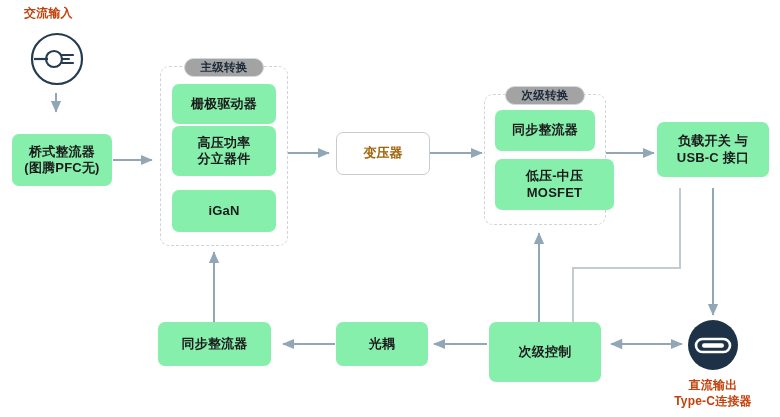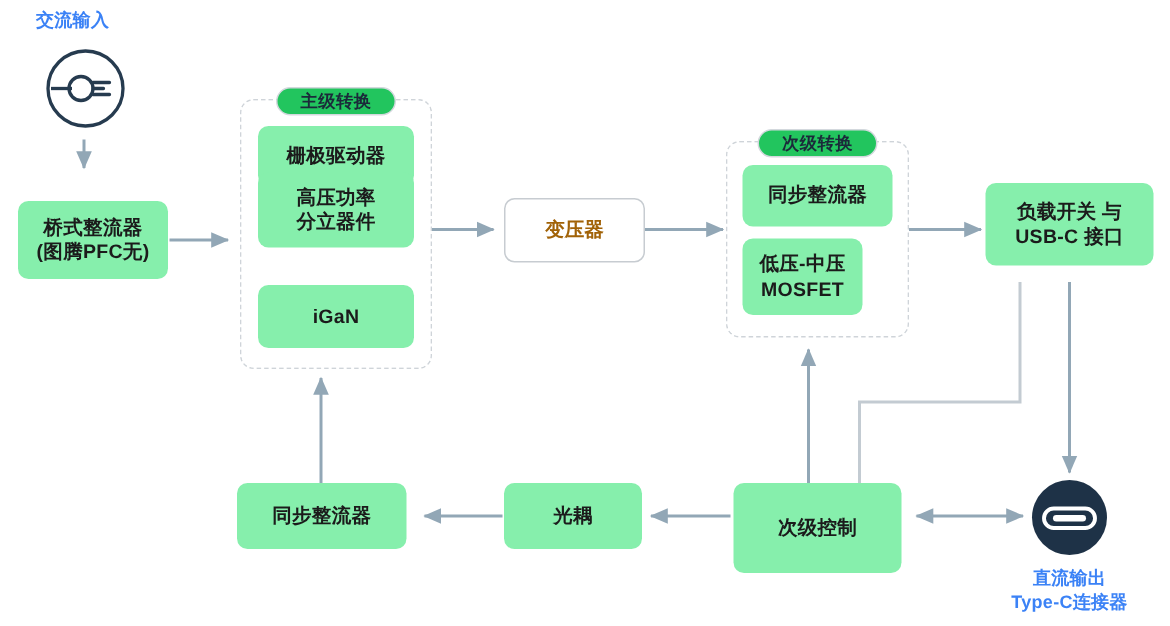--- a/index.html
+++ b/index.html
@@ -53,34 +53,34 @@
   .group-box {
     position: absolute;
     box-sizing: border-box;
     border: 1.5px dashed #cfd4d9;
     border-radius: 9px;
     background: transparent;
   }
   .group-label {
     position: absolute;
     box-sizing: border-box;
-    background: #22c55e;
+    background: #a3a3a3;
     border: 1px solid #d3d8dd;
     border-radius: 12px;
     color: #1b2a3a;
     font-size: 11.5px;
     font-weight: bold;
     display: flex;
     align-items: center;
     justify-content: center;
     letter-spacing: 0.3px;
   }
   .caption {
     position: absolute;
-    color: #3b82f6;
+    color: #c2410c;
     font-size: 12px;
     font-weight: bold;
     text-align: center;
     line-height: 1.35;
     letter-spacing: 0.2px;
   }
   .icon-wrap {
     position: absolute;
   }
   .line-sub {
@@ -150,21 +150,21 @@
 
   <div class="group-box" style="left:160px; top:66px; width:128px; height:180px;"></div>
   <div class="group-label" style="left:184px; top:58px; width:80px; height:19px;">主级转换</div>
 
   <div class="node orange-box" style="left:172px; top:84px; width:104px; height:40px;">
     <div>
       <span class="line-sub">栅极驱动器</span>
     </div>
   </div>
 
-  <div class="node orange-box" style="left:172px; top:115px; width:104px; height:50px;">
+  <div class="node orange-box" style="left:172px; top:126px; width:104px; height:50px;">
     <div>
       <span class="line-sub">高压功率</span>
       <span class="line-sub">分立器件</span>
     </div>
   </div>
 
   <div class="node orange-box" style="left:172px; top:190px; width:104px; height:42px;">
     <div>
       <span class="line-sub">iGaN</span>
     </div>
@@ -178,21 +178,21 @@
 
   <div class="group-box" style="left:484px; top:94px; width:122px; height:131px;"></div>
   <div class="group-label" style="left:505px; top:86px; width:80px; height:19px;">次级转换</div>
 
   <div class="node orange-box" style="left:495px; top:110px; width:100px; height:41px;">
     <div>
       <span class="line-sub">同步整流器</span>
     </div>
   </div>
 
-  <div class="node orange-box" style="left:495px; top:159px; width:80px; height:51px;">
+  <div class="node orange-box" style="left:495px; top:159px; width:119px; height:51px;">
     <div>
       <span class="line-sub">低压-中压</span>
       <span class="line-sub">MOSFET</span>
     </div>
   </div>
 
   <div class="node orange-box" style="left:657px; top:122px; width:112px; height:55px;">
     <div>
       <span class="line-sub">负载开关 与</span>
       <span class="line-sub">USB-C 接口</span>

